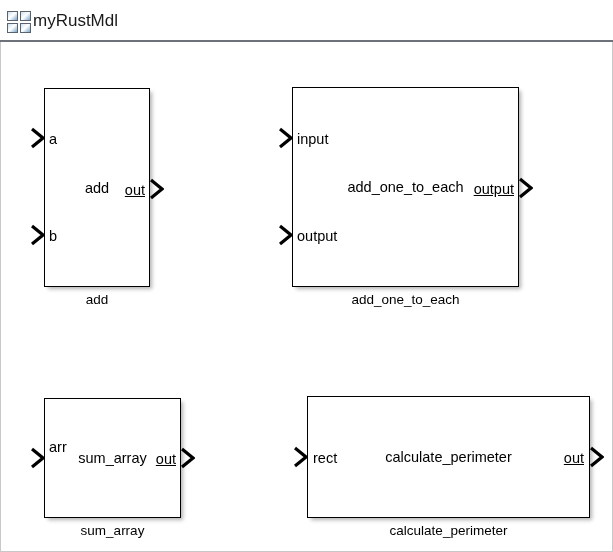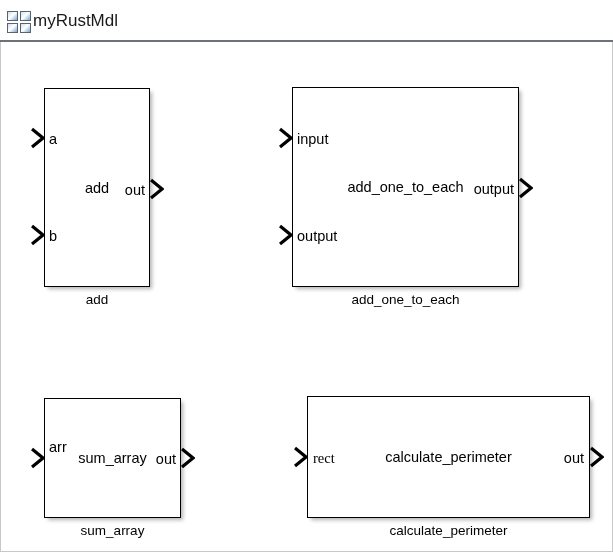--- a/index.html
+++ b/index.html
@@ -116,21 +116,21 @@
 
   
   .port-label {
     position: absolute;
     font-size: 14.5px;
     color: #000000;
     white-space: nowrap;
     transform: translateY(-50%);
   }
   .port-label.in  { text-align: left; }
-  .port-label.out { text-align: center; }
+  .port-label.out { text-align: center; text-decoration: underline; }
 
   
   .port-arrow {
     position: absolute;
     width: 13px;
     height: 22px;
     transform: translateY(-50%);
     overflow: visible;
   }
   .port-arrow svg { display: block; }
@@ -219,21 +219,21 @@
     <div class="port-arrow" style="left:180px; top:416px;">
       <svg width="14" height="22" viewBox="0 0 14 22">
           <path d="M1 2 L12 11 L1 20" fill="none" stroke="#000" stroke-width="3.2" stroke-linejoin="miter" stroke-linecap="butt"></path>
         </svg>
     </div>
     <div class="block-caption" style="left:43px; width:137px; top:481px;">sum_array</div>
 
     <div class="block" style="left:306px; top:354px; width:283px; height:122px;">
       <div class="block-inner">
         <div class="block-name">calculate_perimeter</div>
-        <div class="port-label in" style="left:5px; top:61px;font-family:Liberation Serif, serif;">rect</div>
+        <div class="port-label in" style="left:5px; top:61px;">rect</div>
         <div class="port-label out" style="right:5px; top:61px;">out</div>
       </div>
     </div>
     <div class="port-arrow" style="left:293px; top:415px;">
       <svg width="14" height="22" viewBox="0 0 14 22">
           <path d="M1 2 L12 11 L1 20" fill="none" stroke="#000" stroke-width="3.2" stroke-linejoin="miter" stroke-linecap="butt"></path>
         </svg>
     </div>
     <div class="port-arrow" style="left:589px; top:415px;">
       <svg width="14" height="22" viewBox="0 0 14 22">

